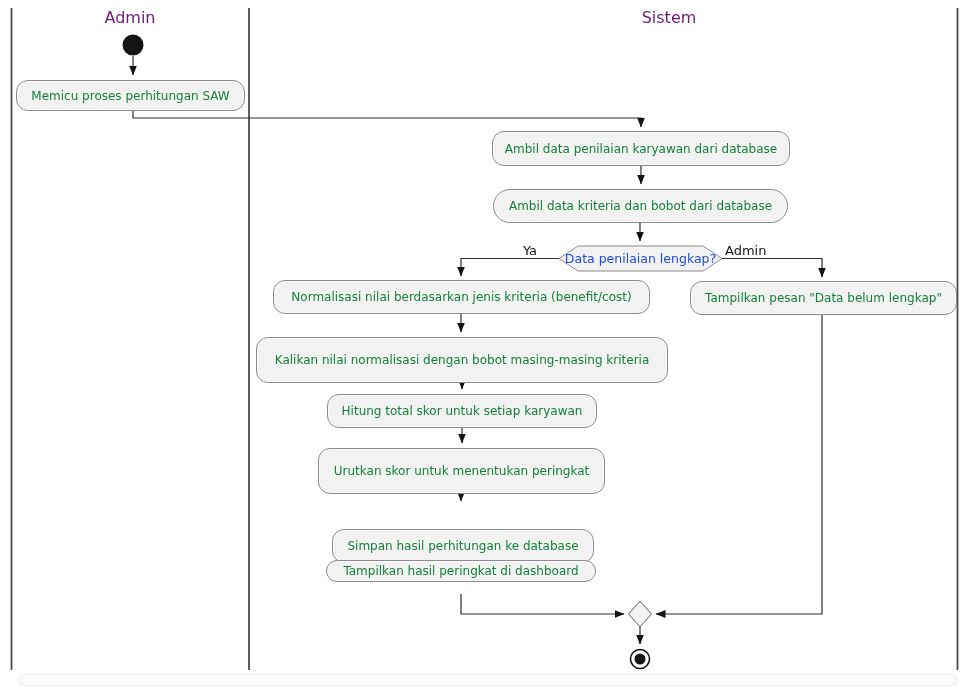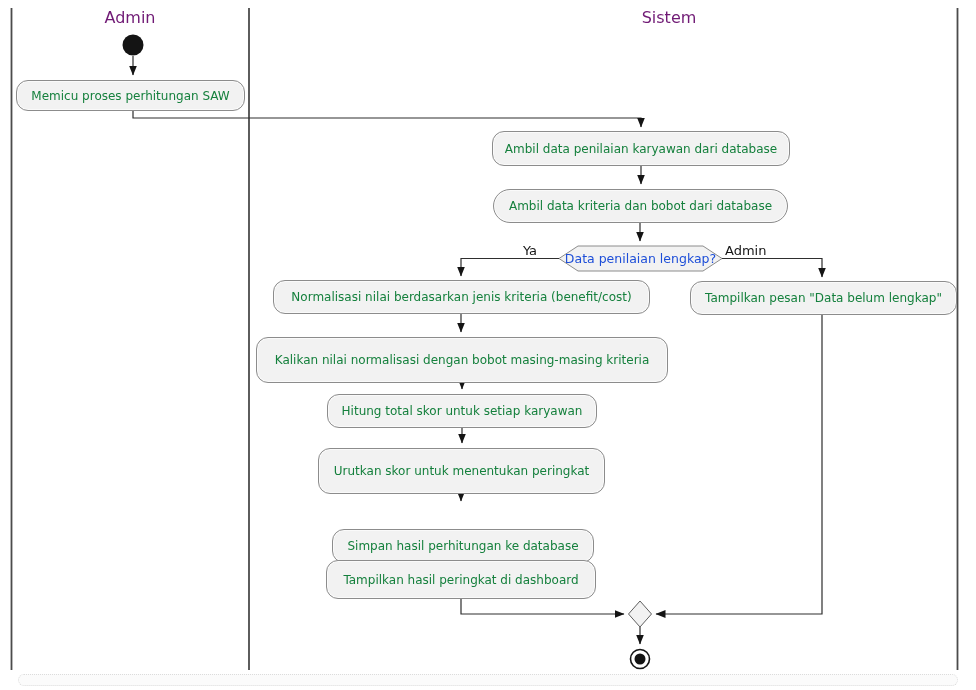--- a/index.html
+++ b/index.html
@@ -114,21 +114,21 @@
   <div class="lane-title" style="left:249px; top:8px; width:840px;">Sistem</div>
 
   <div class="activity" style="left:16px; top:80px; width:229px; height:31px;">Memicu proses perhitungan SAW</div>
   <div class="activity" style="left:492px; top:131px; width:298px; height:35px;">Ambil data penilaian karyawan dari database</div>
   <div class="activity" style="left:493px; top:189px; width:295px; height:34px;border-radius:17px;">Ambil data kriteria dan bobot dari database</div>
   <div class="activity" style="left:273px; top:280px; width:377px; height:34px;">Normalisasi nilai berdasarkan jenis kriteria (benefit/cost)</div>
   <div class="activity" style="left:256px; top:337px; width:412px; height:46px;">Kalikan nilai normalisasi dengan bobot masing-masing kriteria</div>
   <div class="activity" style="left:327px; top:394px; width:270px; height:34px;border-radius:12px;">Hitung total skor untuk setiap karyawan</div>
   <div class="activity" style="left:318px; top:448px; width:287px; height:46px;">Urutkan skor untuk menentukan peringkat</div>
   <div class="activity" style="left:332px; top:505px; width:262px; height:34px;margin-top:24px;">Simpan hasil perhitungan ke database</div>
-  <div class="activity" style="left:326px; top:560px; width:270px; height:39px;">Tampilkan hasil peringkat di dashboard</div>
+  <div class="activity" style="left:326px; top:560px; width:270px; height:22px;">Tampilkan hasil peringkat di dashboard</div>
   <div class="activity" style="left:690px; top:281px; width:267px; height:34px;">Tampilkan pesan "Data belum lengkap"</div>
 
   <div class="decision-text" style="left:559px; top:246px; width:163px; height:25px;">Data penilaian lengkap?</div>
 
   <div class="branch-label" style="left:501px; top:243px; width:36px; text-align:right;">Ya</div>
   <div class="branch-label" style="left:725px; top:243px;">Admin</div>
 
   <div class="bottom-band"></div>
 
 </div>

